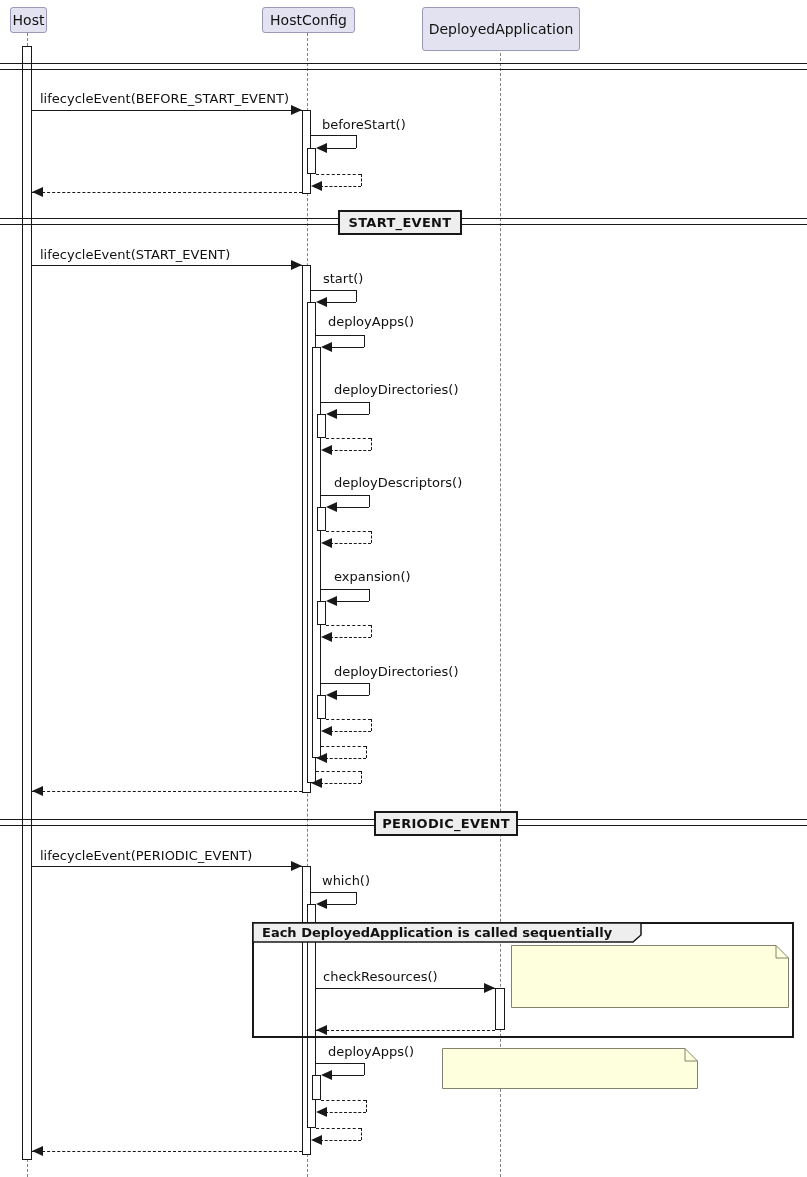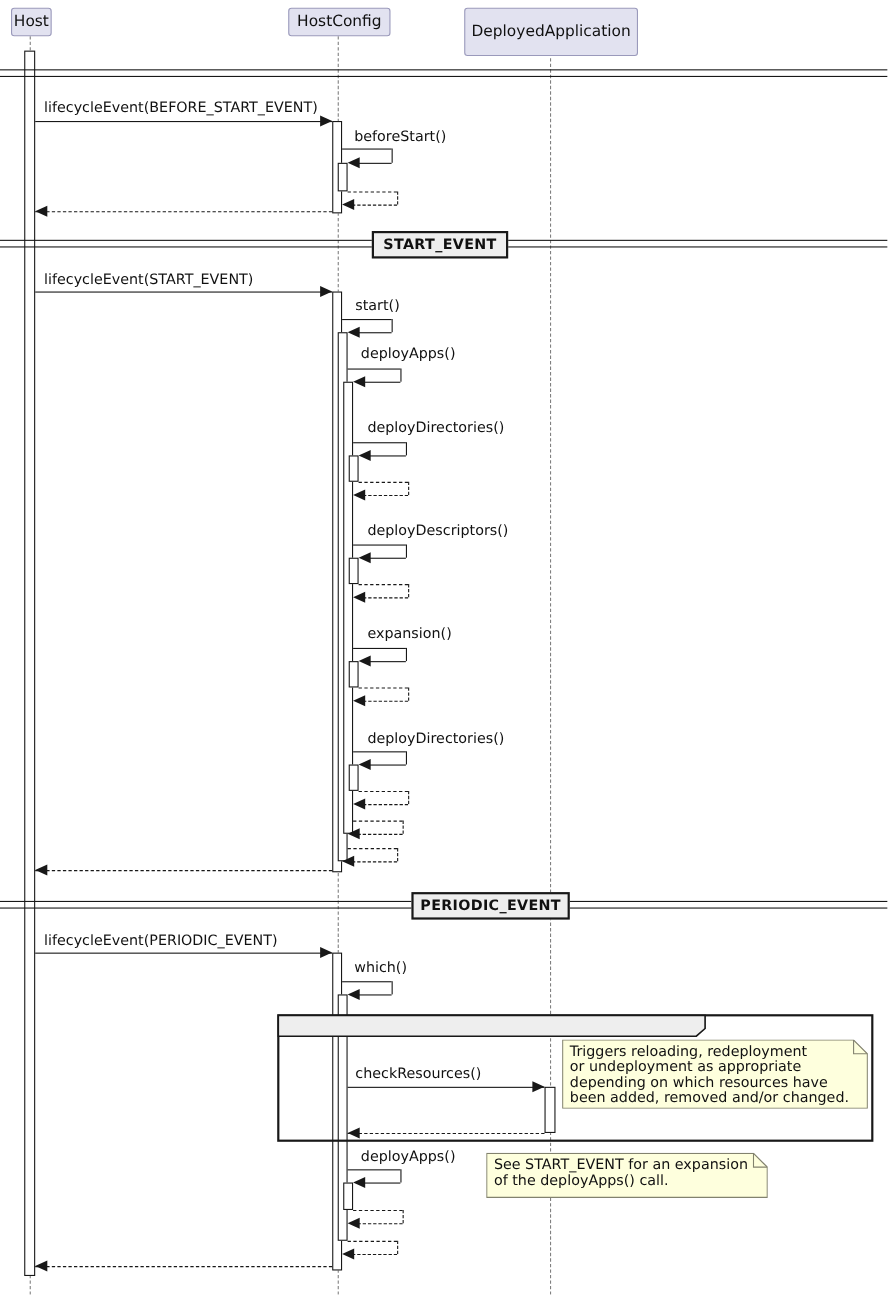--- a/index.html
+++ b/index.html
@@ -134,30 +134,25 @@
     <div style="left: 0px; top: 218px; width: 807px; height: 0px; border-top: 1.5px solid rgb(24, 24, 24); z-index: 4;"></div>
     <div style="left: 0px; top: 224px; width: 807px; height: 0px; border-top: 1.5px solid rgb(24, 24, 24); z-index: 4;"></div>
     <div style="left: 338px; top: 210px; width: 124px; height: 25px; background: rgb(238, 238, 238); border: 2px solid rgb(24, 24, 24); z-index: 5; display: flex; align-items: center; justify-content: center; font-weight: bold; font-size: 13px; letter-spacing: 0.3px;">START_EVENT</div>
     <div style="left: 0px; top: 819px; width: 807px; height: 0px; border-top: 1.5px solid rgb(24, 24, 24); z-index: 4;"></div>
     <div style="left: 0px; top: 825px; width: 807px; height: 0px; border-top: 1.5px solid rgb(24, 24, 24); z-index: 4;"></div>
     <div style="left: 338px; top: 811px; width: 144px; height: 25px; background: rgb(238, 238, 238); border: 2px solid rgb(24, 24, 24); z-index: 5; display: flex; align-items: center; justify-content: center; font-weight: bold; font-size: 13px; letter-spacing: 0.3px; margin-left: 36px;">PERIODIC_EVENT</div>
     <div style="left: 252px; top: 922px; width: 542px; height: 116px; border: 2px solid rgb(24, 24, 24); z-index: 4;"></div>
     <div style="left: 252px; top: 922px; width: 390px; height: 21px; z-index: 5;"><svg width="390" height="21">
         <polygon points="1,1 389,1 389,13 381,20 1,20" fill="#eeeeee" stroke="#181818" stroke-width="1.5"></polygon>
       </svg></div>
+    <div style="left: 262px; top: 925px; white-space: nowrap; font-weight: bold; font-size: 13px; z-index: 6;">Each DeployedApplication is called sequentially</div>
     <div style="left: 511px; top: 945px; width: 278px; height: 63px; z-index: 6;"><svg width="278" height="63">
         <path d="M0.5,0.5 L265,0.5 L277.5,13 L277.5,62.5 L0.5,62.5 Z" fill="#feffdd" stroke="#82826e"></path>
         <path d="M265,0.5 L265,13 L277.5,13" fill="none" stroke="#82826e"></path>
       </svg></div>
-    <div style="left: 518px; top: 950px; white-space: pre; font-size: 13px; line-height: 14px; z-index: 7;">Triggers reloading, redeployment
-or undeployment as appropriate
-depending on which resources have
-been added, removed and/or changed.</div>
     <div style="left: 442px; top: 1048px; width: 256px; height: 41px; z-index: 6;"><svg width="256" height="41">
         <path d="M0.5,0.5 L243,0.5 L255.5,13 L255.5,40.5 L0.5,40.5 Z" fill="#feffdd" stroke="#82826e"></path>
         <path d="M243,0.5 L243,13 L255.5,13" fill="none" stroke="#82826e"></path>
       </svg></div>
-    <div style="left: 449px; top: 1053px; white-space: pre; font-size: 13px; line-height: 14px; z-index: 7;">See START_EVENT for an expansion
-of the deployApps() call.</div>
     <div style="left: 10px; top: 7px; width: 37px; height: 26px; background: rgb(226, 226, 240); border: 1px solid rgb(154, 153, 187); border-radius: 3px; display: flex; align-items: center; justify-content: center; font-size: 14px; z-index: 5;">Host</div>
     <div style="left: 262px; top: 7px; width: 93px; height: 26px; background: rgb(226, 226, 240); border: 1px solid rgb(154, 153, 187); border-radius: 3px; display: flex; align-items: center; justify-content: center; font-size: 14px; z-index: 5;">HostConfig</div>
     <div style="left: 422px; top: 7px; width: 158px; height: 44px; background: rgb(226, 226, 240); border: 1px solid rgb(154, 153, 187); border-radius: 3px; display: flex; align-items: center; justify-content: center; font-size: 14px; z-index: 5;">DeployedApplication</div>
   </div>
 
 </body></html>

